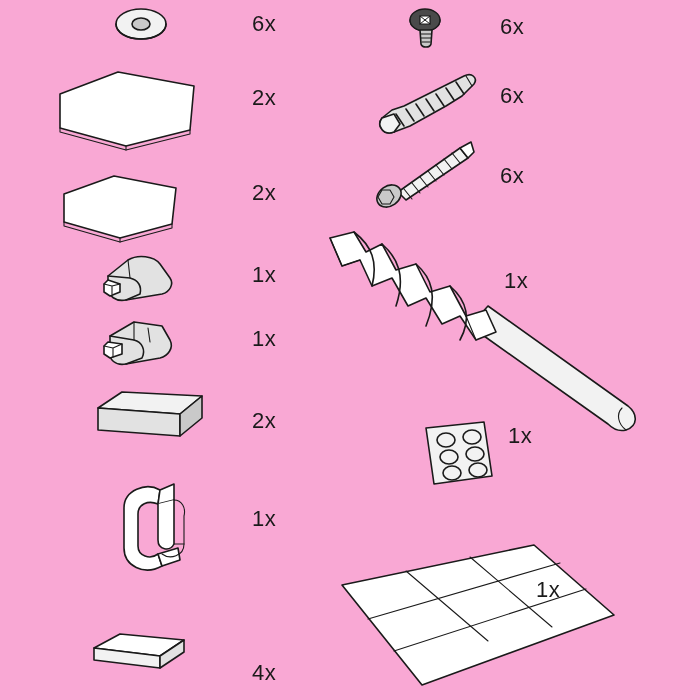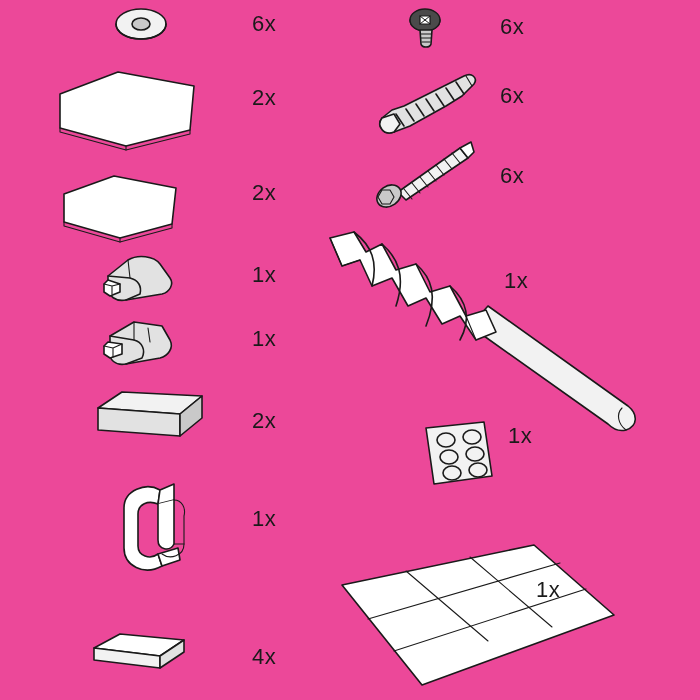--- a/index.html
+++ b/index.html
@@ -4,21 +4,21 @@
 <style>
   html, body {
     margin: 0;
     padding: 0;
     background: #ffffff;
   }
   #sheet {
     position: relative;
     width: 700px;
     height: 700px;
-    background: #ec4899;
+    background: #f9a8d4;
     font-family: "Liberation Sans", sans-serif;
     overflow: hidden;
   }
   .qty {
     position: absolute;
     font-size: 22px;
     font-weight: 400;
     color: #1a1a1a;
     letter-spacing: 0.5px;
     white-space: nowrap;
@@ -158,21 +158,21 @@
   </div>
   <div class="qty" style="left:252px; top:506px;">1x</div>
 
   <div class="part" style="left:92px; top:630px;">
     <svg width="96" height="52" viewBox="0 0 96 52">
       <path class="fill-w" d="M2 18 L28 4 L92 10 L68 26 Z"></path>
       <path class="fill-lt" d="M2 18 L68 26 L68 38 L2 30 Z"></path>
       <path class="fill-md" d="M68 26 L92 10 L92 22 L68 38 Z"></path>
     </svg>
   </div>
-  <div class="qty" style="left:252px; top:644px;text-align:right;">4x</div>
+  <div class="qty" style="left:252px; top:660px;text-align:right;">4x</div>
 
   <div class="part" style="left:404px; top:6px;">
     <svg width="46" height="46" viewBox="0 0 46 46">
       <ellipse class="fill-dark" cx="21" cy="14" rx="15" ry="11"></ellipse>
       <path class="fill-dark" d="M6 14 C6 20, 12 25, 21 25 C30 25, 36 20, 36 14"></path>
       <path class="fill-w" d="M16 10 L26 10 L26 18 L16 18 Z" style="fill:#ffffff; stroke-width:1.2;"></path>
       <path class="ln-thin" d="M16 10 L26 18 M26 10 L16 18" style="stroke-width:1"></path>
       <path class="fill-dk" d="M16 24 L28 24 L27 38 C26 42, 18 42, 17 38 Z"></path>
       <path class="ln-thin" d="M17 28 L27 28 M17 32 L27 32 M18 36 L26 36"></path>
     </svg>

